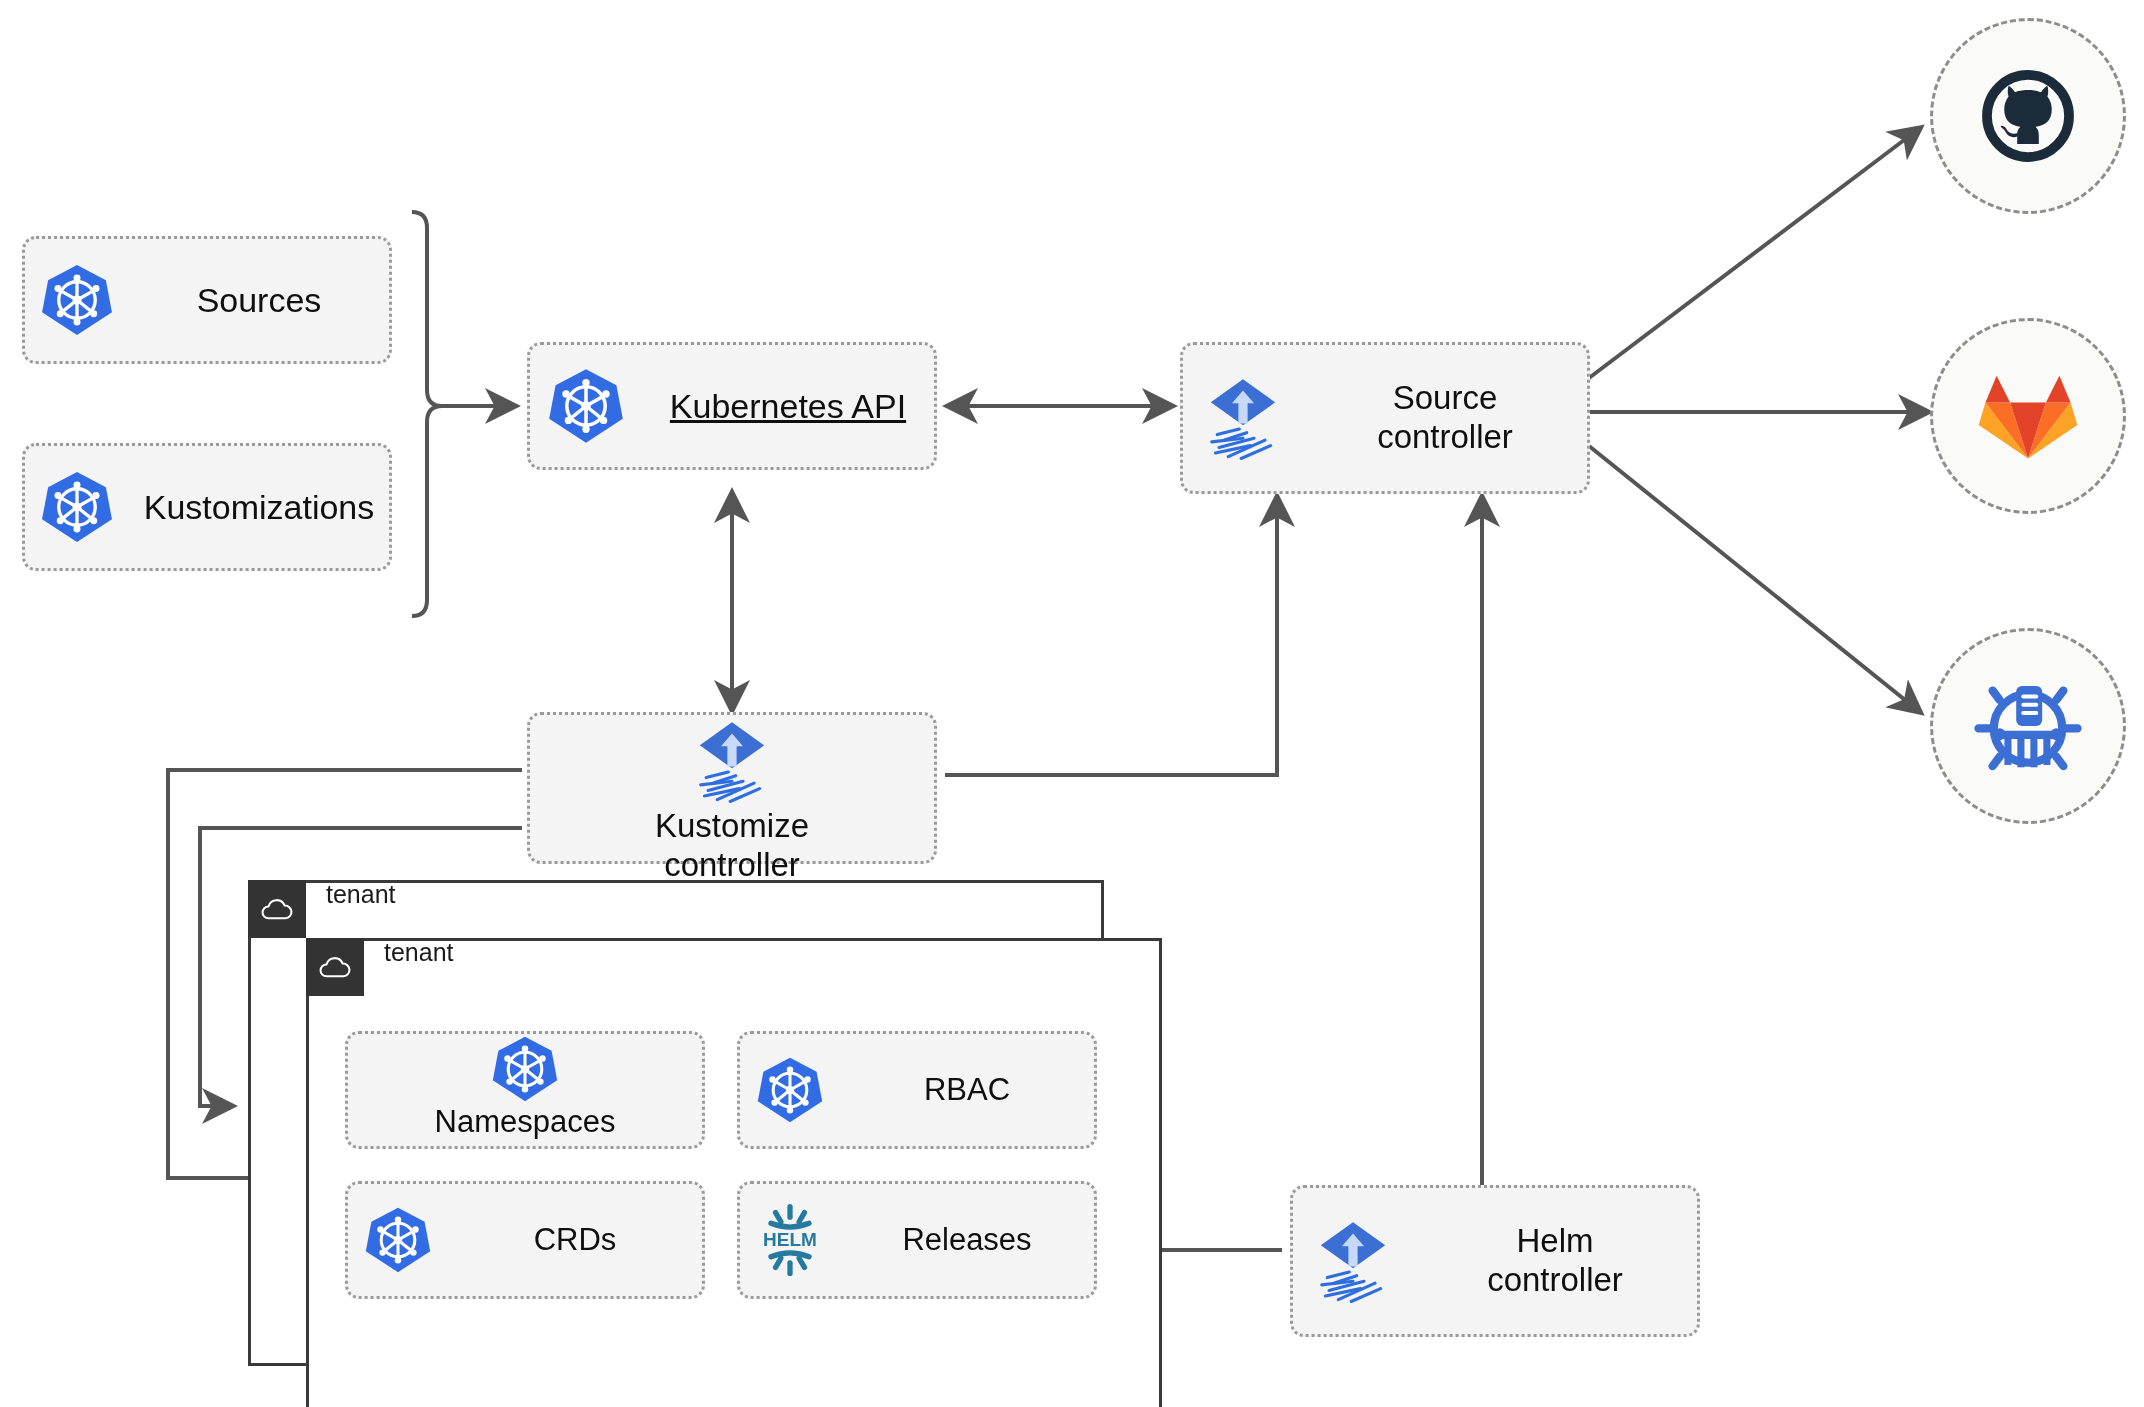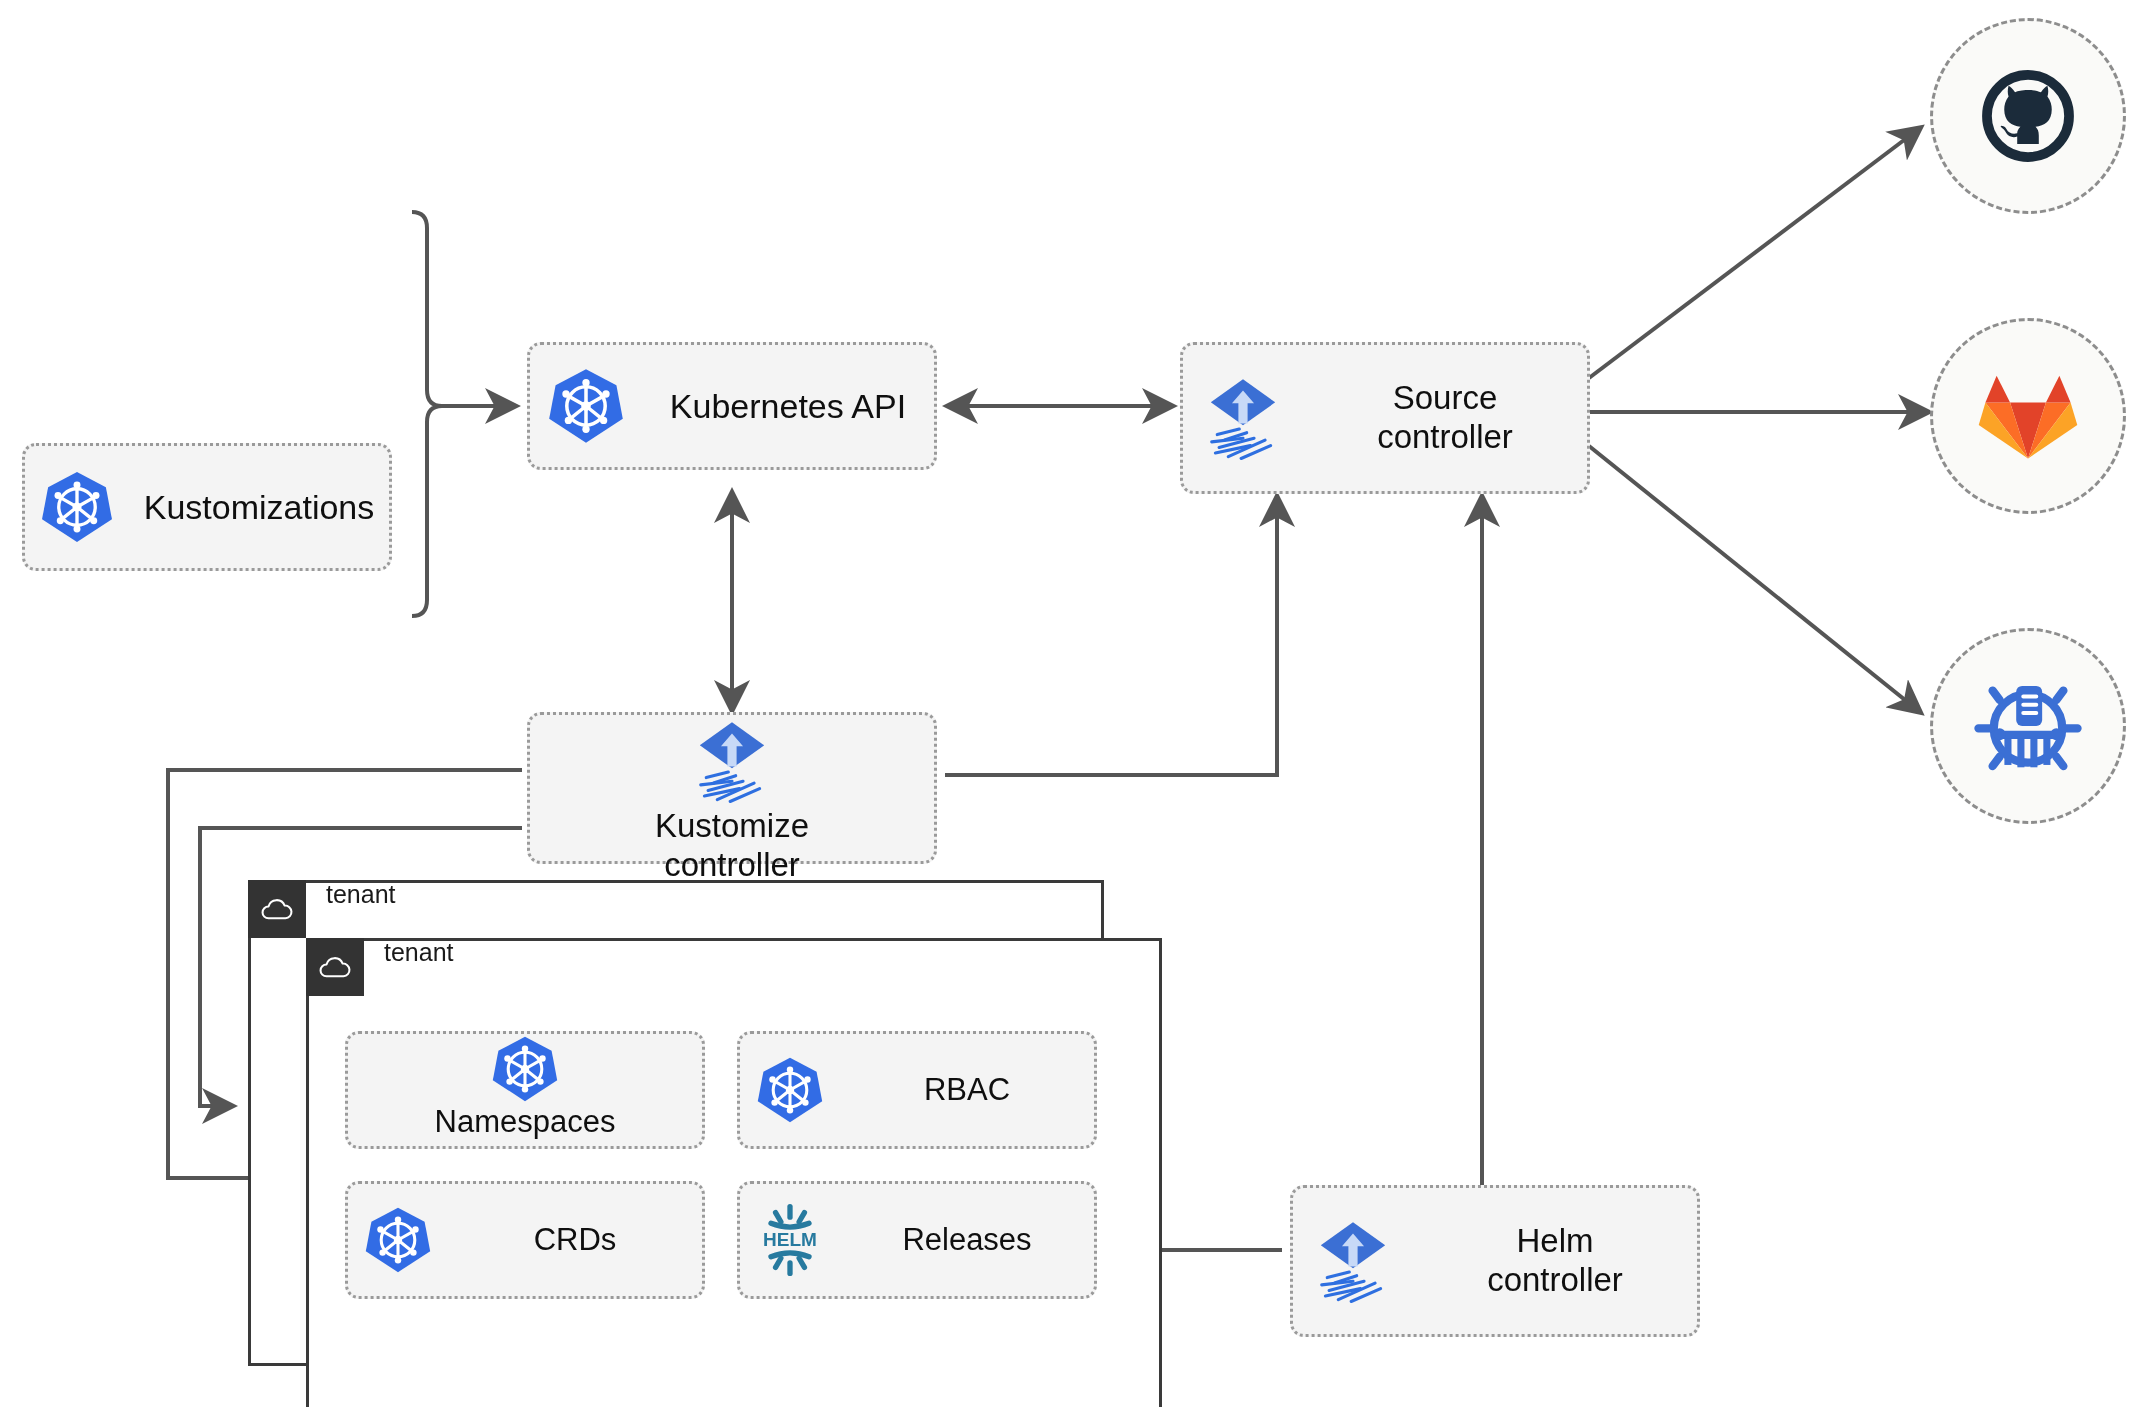--- a/index.html
+++ b/index.html
@@ -71,20 +71,41 @@
       <path d="M 1589,446 L 1920,712" marker-end="url(#ah)"></path>
 
       <path d="M 522,770 L 168,770 L 168,1178 L 300,1178" marker-end="url(#ah)"></path>
 
       <path d="M 522,828 L 200,828 L 200,1106 L 232,1106" marker-end="url(#ah)"></path>
 
       <path d="M 1282,1250 L 1103,1250" marker-end="url(#ah)"></path>
     </g>
   </svg>
 
+  <div class="node" style="left:22px;top:236px;width:370px;height:128px;">
+    <span class="ico" style="width:104px;">
+      <svg width="76" height="76" viewBox="0 0 100 100">
+        <polygon points="50,4 88,24 96,66 50,96 4,66 12,24" fill="#326CE5"></polygon>
+        <g fill="#ffffff">
+          <circle cx="50" cy="50" r="6"></circle>
+          <g stroke="#ffffff" stroke-width="4.4" fill="none">
+            <circle cx="50" cy="50" r="24"></circle>
+            <path d="M50,50 L50,23 M50,50 L73,37 M50,50 L70,66 M50,50 L50,77 M50,50 L30,66 M50,50 L27,37"></path>
+          </g>
+          <circle cx="50" cy="21" r="4.6"></circle>
+            <circle cx="75" cy="35" r="4.6"></circle>
+          <circle cx="72" cy="68" r="4.6"></circle>
+            <circle cx="50" cy="79" r="4.6"></circle>
+          <circle cx="28" cy="68" r="4.6"></circle>
+            <circle cx="25" cy="35" r="4.6"></circle>
+        </g>
+      </svg>
+    </span>
+    <span class="lbl t-kapi">Sources</span>
+  </div>
 
   <div class="node" style="left:22px;top:443px;width:370px;height:128px;">
     <span class="ico" style="width:104px;">
       <svg width="76" height="76" viewBox="0 0 100 100">
         <polygon points="50,4 88,24 96,66 50,96 4,66 12,24" fill="#326CE5"></polygon>
         <g fill="#ffffff">
           <circle cx="50" cy="50" r="6"></circle>
           <g stroke="#ffffff" stroke-width="4.4" fill="none">
             <circle cx="50" cy="50" r="24"></circle>
             <path d="M50,50 L50,23 M50,50 L73,37 M50,50 L70,66 M50,50 L50,77 M50,50 L30,66 M50,50 L27,37"></path>
@@ -94,21 +115,21 @@
           <circle cx="72" cy="68" r="4.6"></circle>
             <circle cx="50" cy="79" r="4.6"></circle>
           <circle cx="28" cy="68" r="4.6"></circle>
             <circle cx="25" cy="35" r="4.6"></circle>
         </g>
       </svg>
     </span>
     <span class="lbl t-kapi">Kustomizations</span>
   </div>
 
-  <div class="node" style="left:527px;top:342px;width:410px;height:128px;">
+  <div class="node" style="left:527px;top:342px;width:410px;height:128px;text-decoration:underline;">
     <span class="ico" style="width:112px;">
       <svg width="80" height="80" viewBox="0 0 100 100">
         <polygon points="50,4 88,24 96,66 50,96 4,66 12,24" fill="#326CE5"></polygon>
         <g fill="#ffffff">
           <circle cx="50" cy="50" r="6"></circle>
           <g stroke="#ffffff" stroke-width="4.4" fill="none">
             <circle cx="50" cy="50" r="24"></circle>
             <path d="M50,50 L50,23 M50,50 L73,37 M50,50 L70,66 M50,50 L50,77 M50,50 L30,66 M50,50 L27,37"></path>
           </g>
           <circle cx="50" cy="21" r="4.6"></circle>

